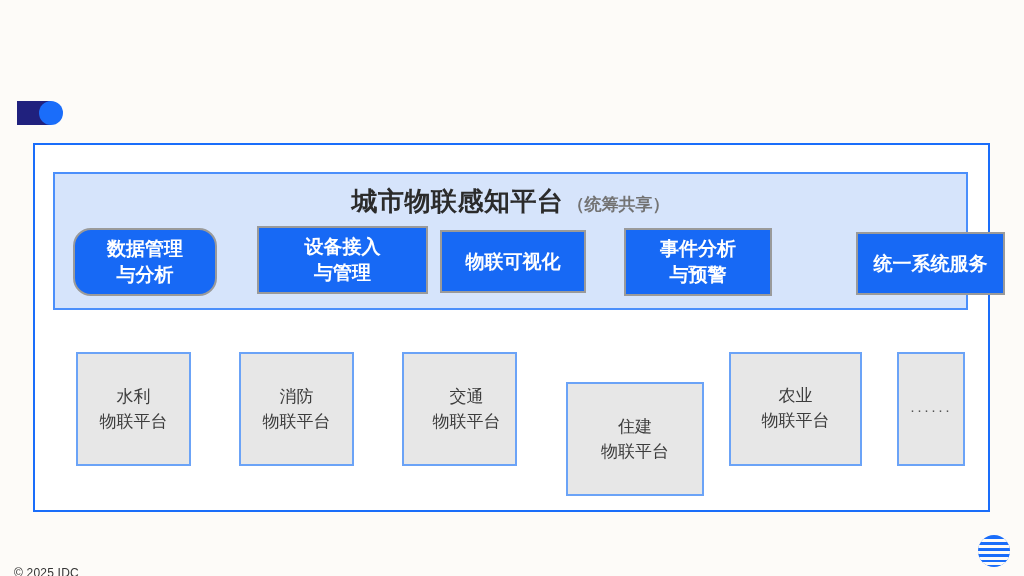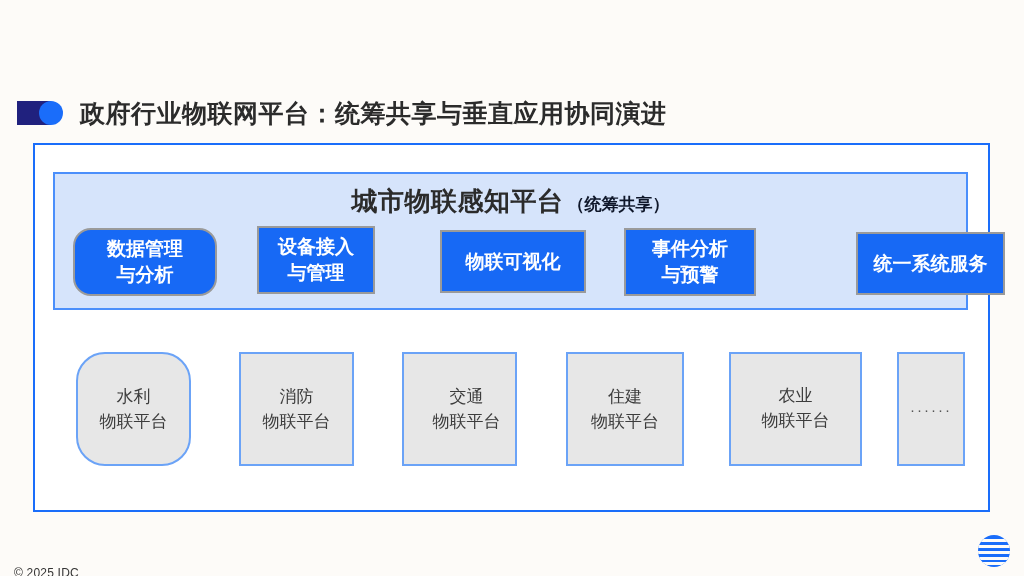--- a/index.html
+++ b/index.html
@@ -94,21 +94,21 @@
   }
   #platform-header .main {
     font-size: 26px;
     font-weight: bold;
     color: #2b2b2b;
     letter-spacing: 0.5px;
   }
   #platform-header .sub {
     font-size: 17px;
     font-weight: bold;
-    color: #0f172a;
+    color: #737373;
     margin-left: 4px;
   }
 
   
   .cap-btn {
     position: absolute;
     box-sizing: border-box;
     background: #1769f5;
     border: 2px solid #9a9a9a;
     color: #ffffff;
@@ -183,50 +183,49 @@
   #brand-logo .globe i:nth-child(5) { top: 27px; }
 </style>
 </head>
 <body>
 
 <div id="title-row">
   <div id="title-badge">
     <span class="bar"></span>
     <span class="dot"></span>
   </div>
-  <div id="page-title">政府行业物联网平台：统筹共享与垂直应用协同演进</div>
 </div>
 
 <div id="outer-frame"></div>
 
 <div id="platform-panel">
   <div id="platform-header">
     <span class="main">城市物联感知平台</span><span class="sub">（统筹共享）</span>
   </div>
 </div>
 
 <div id="capability-layer">
     <div class="cap-btn" style="left: 73px; top: 228px; width: 144px; height: 68px; border-radius: 18px;">数据管理
 与分析</div>
-    <div class="cap-btn" style="left: 257px; top: 226px; width: 118px; height: 68px;">设备接入
+    <div class="cap-btn" style="left: 257px; top: 226px; width: 171px; height: 68px;">设备接入
 与管理</div>
     <div class="cap-btn" style="left: 440px; top: 230px; width: 146px; height: 63px;">物联可视化</div>
-    <div class="cap-btn" style="left: 624px; top: 228px; width: 132px; height: 68px;">事件分析
+    <div class="cap-btn" style="left: 624px; top: 228px; width: 148px; height: 68px;">事件分析
 与预警</div>
     <div class="cap-btn" style="left: 808px; top: 232px; width: 149px; height: 63px; margin-left: 48px;">统一系统服务</div>
   </div>
 
 <div id="vertical-layer">
-    <div class="vert-box" style="left: 76px; width: 115px; border-radius: 29px;">水利
+    <div class="vert-box" style="left: 76px; width: 115px;">水利
 物联平台</div>
     <div class="vert-box" style="left: 239px; width: 115px; text-align: center;">消防
 物联平台</div>
     <div class="vert-box" style="left: 402px; width: 115px; padding-left: 14px;">交通
 物联平台</div>
-    <div class="vert-box" style="left: 566px; width: 118px;">住建
+    <div class="vert-box" style="left: 566px; width: 138px; margin-top: 30px;">住建
 物联平台</div>
     <div class="vert-box" style="left: 729px; width: 133px; font-family: Liberation Mono, monospace;">农业
 物联平台</div>
     <div class="vert-box ellipsis" style="left: 897px; width: 68px;">······</div>
   </div>
 
 <div id="copyright">© 2025 IDC</div>
 
 <div id="brand-logo">
   <span class="globe">

